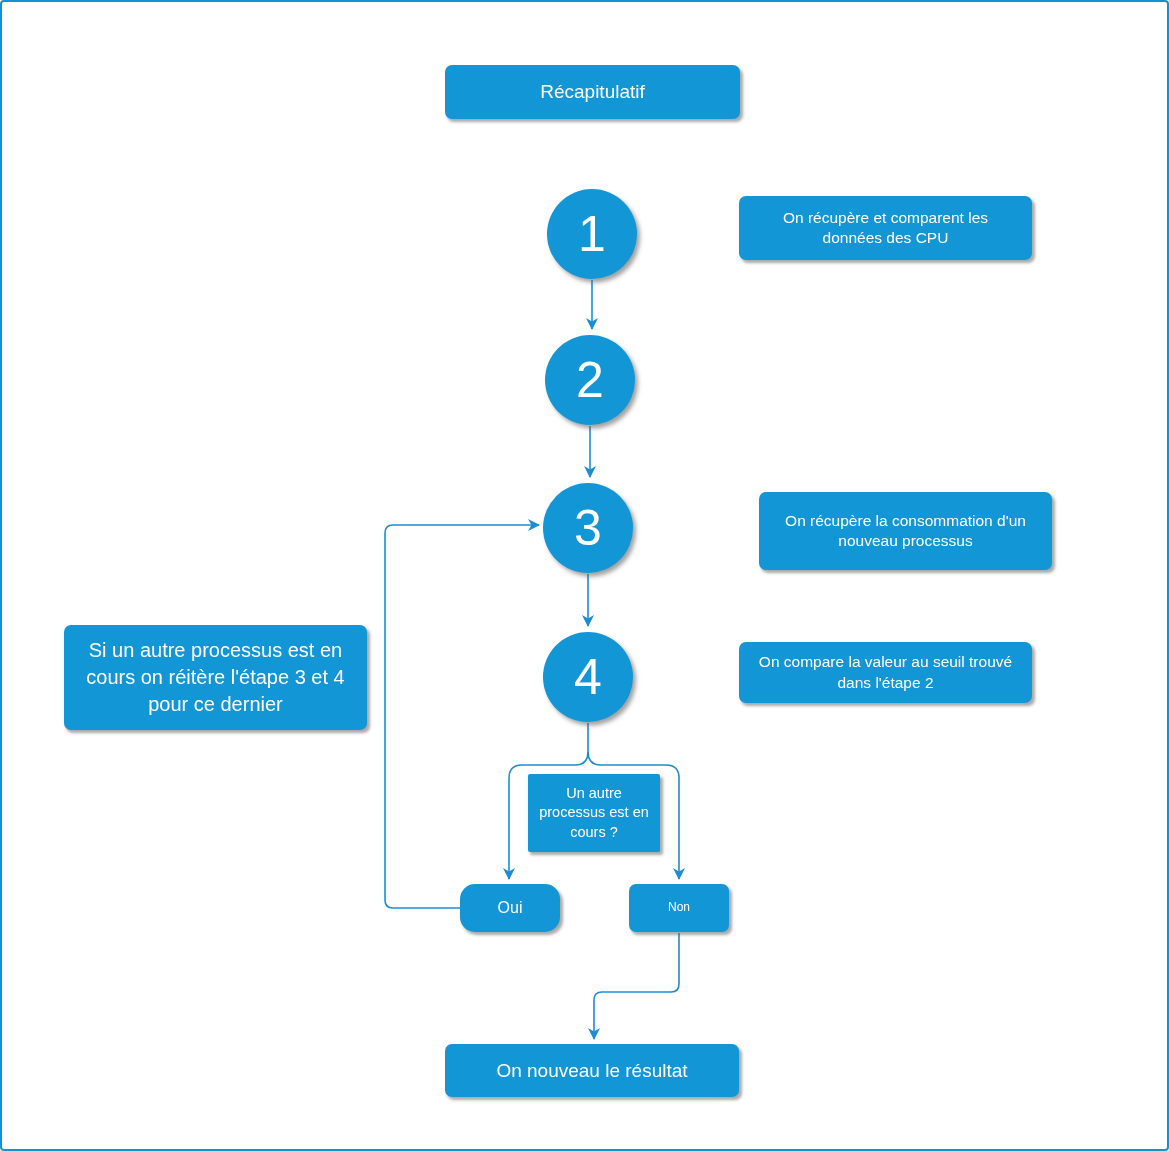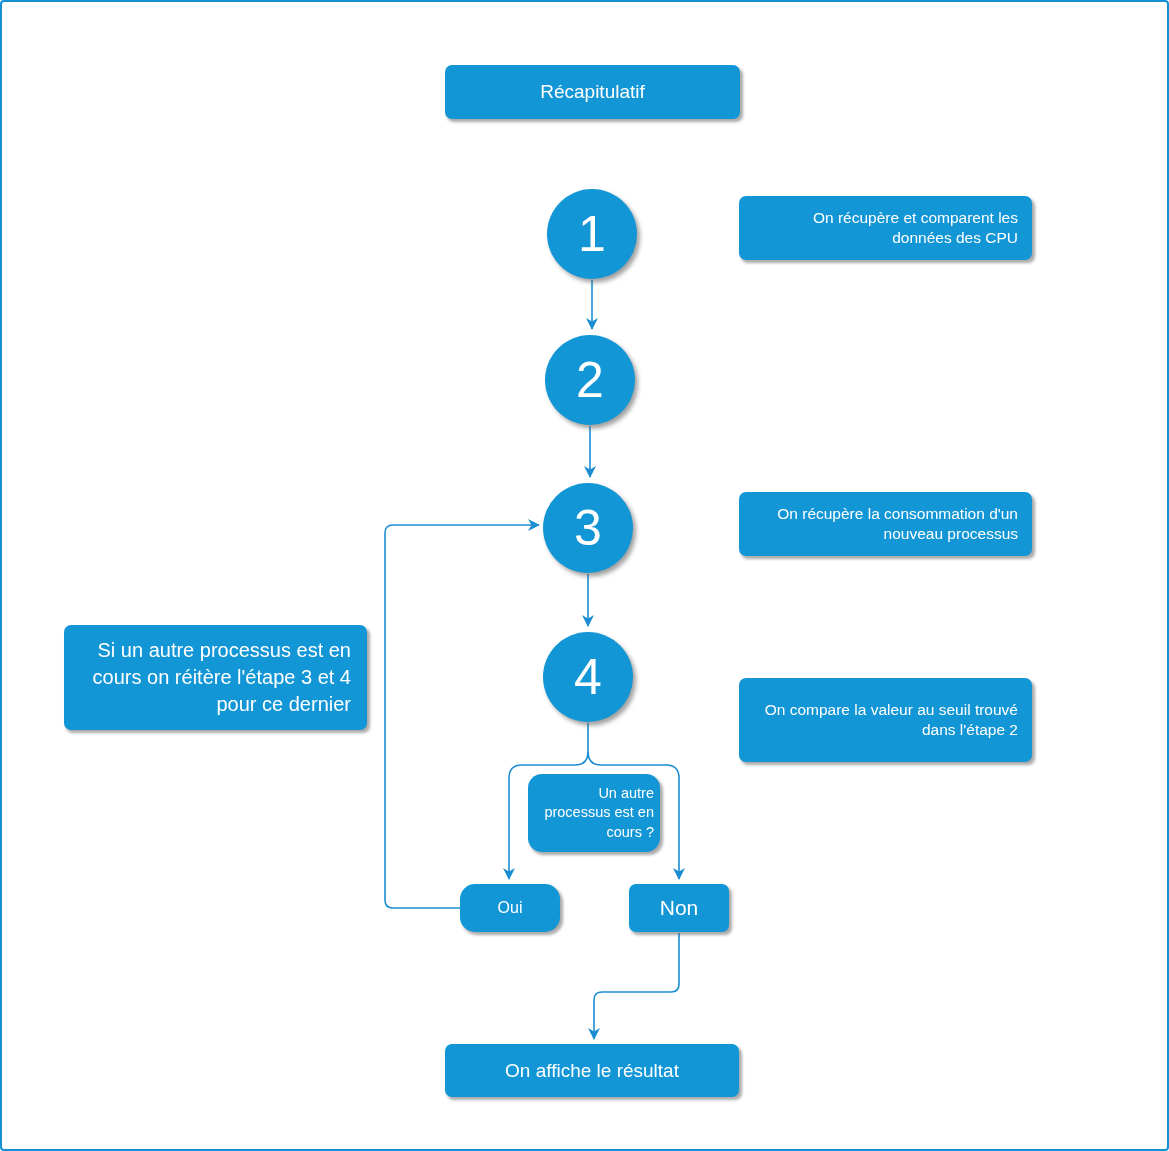--- a/index.html
+++ b/index.html
@@ -14,43 +14,43 @@
   .frame{
     position:absolute;left:0;top:0;width:1169px;height:1151px;
     box-sizing:border-box;border:2px solid var(--frame);border-radius:4px;
     background:var(--bg);overflow:hidden;
   }
   svg.connectors{position:absolute;left:0;top:0;width:1169px;height:1151px;pointer-events:none;}
   svg.connectors path.connector{stroke:var(--line);stroke-width:1.6;fill:none;}
   svg.connectors marker path{fill:var(--line);stroke:none;}
   .node{
     position:absolute;background:var(--primary);color:var(--text);
-    display:flex;align-items:center;justify-content:center;text-align:right;
+    display:flex;align-items:center;justify-content:center;text-align:center;
     box-sizing:border-box;border-radius:7px;
     box-shadow:2.5px 3px 3px rgba(100,100,100,0.55);
     line-height:1.32;
   }
   .title-box{left:443px;top:63px;width:295px;height:54px;font-size:19px;}
   .circle{
     width:90px;height:90px;border-radius:50%;
     font-size:50px;box-shadow:3px 3.5px 4px rgba(100,100,100,0.6);
   }
   .c1{left:545px;top:187px;}
   .c2{left:543px;top:333px;}
   .c3{left:541px;top:481px;}
   .c4{left:541px;top:630px;}
   .step-box{left:737px;width:293px;font-size:15.5px;padding:4px 14px;}
   .s1{top:194px;height:64px;}
   .s2{top:333px;height:80px;}
-  .s3{top:490px;height:64px;}
-  .s4{top:640px;height:84px;margin-top:36px;}
+  .s3{top:490px;height:78px;margin-left:20px;}
+  .s4{top:640px;height:61px;}
   .note-box{left:62px;top:623px;width:303px;height:105px;font-size:20px;padding:4px 16px;line-height:1.34;}
-  .decision-box{left:526px;top:772px;width:132px;height:78px;font-size:14.5px;border-radius:14px;padding:2px 6px;}
+  .decision-box{left:526px;top:772px;width:132px;height:78px;font-size:14.5px;border-radius:2px;padding:2px 6px;}
   .yes-box{left:458px;top:882px;width:100px;height:48px;font-size:16px;border-radius:15px;}
-  .no-box{left:627px;top:882px;width:100px;height:48px;font-size:21px;}
+  .no-box{left:627px;top:882px;width:100px;height:48px;font-size:12px;}
   .result-box{left:443px;top:1042px;width:294px;height:53px;font-size:19px;}
 </style>
 </head>
 <body>
 
 <div class="frame">
 
   <svg class="connectors" viewBox="0 0 1169 1151">
     <defs>
       <marker id="arrow" viewBox="0 0 12 12" refX="11" refY="6" markerWidth="12" markerHeight="12" orient="auto" markerUnits="userSpaceOnUse">
@@ -77,15 +77,15 @@
   <div class="node step-box s3">On récupère la consommation d'un nouveau processus</div>
   <div class="node step-box s4">On compare la valeur au seuil trouvé dans l'étape 2</div>
 
   <div class="node note-box">Si un autre processus est en cours on réitère l'étape 3 et 4 pour ce dernier</div>
 
   <div class="node decision-box">Un autre processus est en cours ?</div>
 
   <div class="node yes-box">Oui</div>
   <div class="node no-box">Non</div>
 
-  <div class="node result-box">On affiche le résultat</div>
+  <div class="node result-box">On nouveau le résultat</div>
 
 </div>
 
 </body></html>

